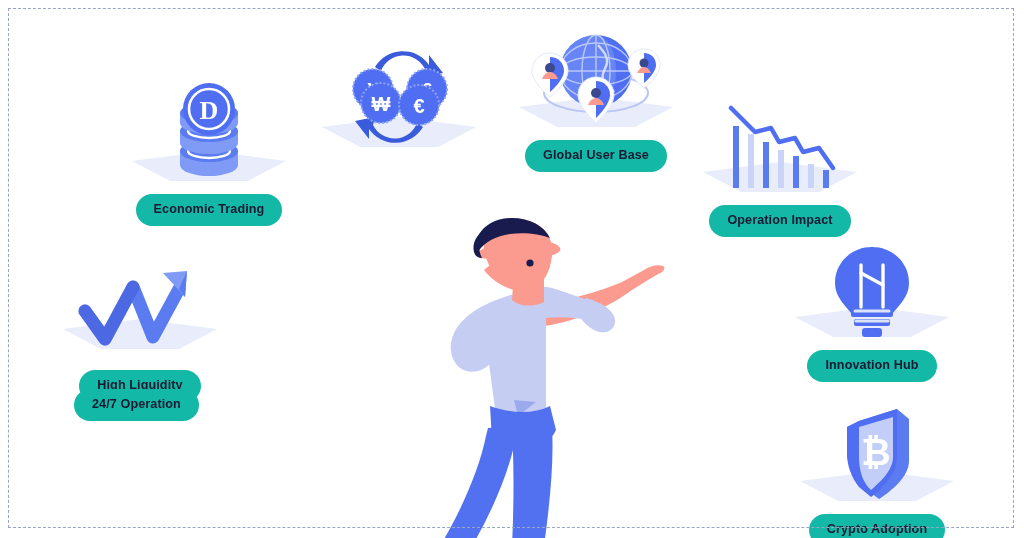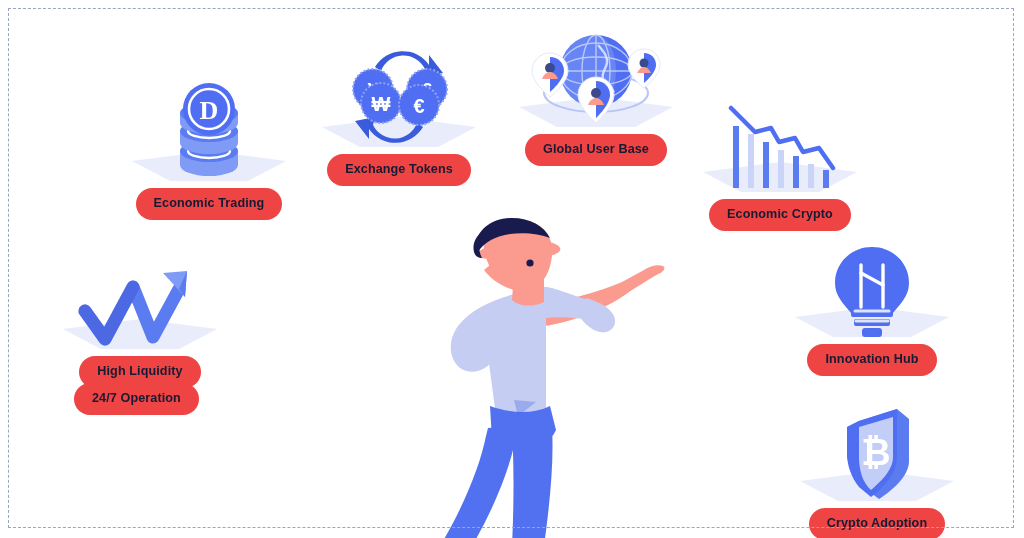--- a/index.html
+++ b/index.html
@@ -52,22 +52,22 @@
     position: absolute;
     left: 50%;
     bottom: 2px;
     transform: translateX(-50%);
     width: 162px;
     height: 34px;
     z-index: 1;
     pointer-events: none;
   }
   .pill {
-    margin-top: 3px;
-    background: #ef4444;
+    margin-top: 9px;
+    background: #14b8a6;
     color: #171a33;
     font-size: 12.6px;
     font-weight: bold;
     letter-spacing: 0.1px;
     padding: 9px 18px 10px 18px;
     border-radius: 20px;
     white-space: nowrap;
     line-height: 1;
   }
   #character {
@@ -124,21 +124,20 @@
         <circle cx="36" cy="46" r="20" fill="#4f6ef2" stroke="#8da4f6" stroke-width="2" stroke-dasharray="2 2"></circle>
         <text x="36" y="54" text-anchor="middle" font-family="'Liberation Sans', sans-serif" font-size="20" font-weight="bold" fill="#ffffff">¥</text>
         <circle cx="90" cy="46" r="20" fill="#4f6ef2" stroke="#8da4f6" stroke-width="2" stroke-dasharray="2 2"></circle>
         <text x="90" y="54" text-anchor="middle" font-family="'Liberation Sans', sans-serif" font-size="20" font-weight="bold" fill="#ffffff">£</text>
         <circle cx="44" cy="60" r="20" fill="#4f6ef2" stroke="#8da4f6" stroke-width="2" stroke-dasharray="2 2"></circle>
         <text x="44" y="68" text-anchor="middle" font-family="'Liberation Sans', sans-serif" font-size="20" font-weight="bold" fill="#ffffff">₩</text>
         <circle cx="82" cy="62" r="20" fill="#4f6ef2" stroke="#8da4f6" stroke-width="2" stroke-dasharray="2 2"></circle>
         <text x="82" y="70" text-anchor="middle" font-family="'Liberation Sans', sans-serif" font-size="20" font-weight="bold" fill="#ffffff">€</text>
       </svg>
     </div>
-    <div class="pill">Exchange Tokens</div>
   </div>
 
   <div class="feature" style="left:511px; top:6px;">
     <div class="icon-well">
       <svg class="platform" viewBox="0 0 162 34">
         <polygon points="4,12 81,2 158,12 120,32 42,32" fill="#e9edfb"></polygon>
       </svg>
       <svg class="icon-art" width="136" height="106" viewBox="0 0 136 106">
         <ellipse cx="68" cy="68" rx="52" ry="19" fill="none" stroke="#b9c6f5" stroke-width="2"></ellipse>
         <circle cx="68" cy="46" r="36" fill="#4f6ef2"></circle>
@@ -185,24 +184,24 @@
           <rect x="33" y="36" width="6" height="54" fill="#c9d4f8"></rect>
           <rect x="48" y="44" width="6" height="46" fill="#5b7bf0"></rect>
           <rect x="63" y="52" width="6" height="38" fill="#c9d4f8"></rect>
           <rect x="78" y="58" width="6" height="32" fill="#5b7bf0"></rect>
           <rect x="93" y="66" width="6" height="24" fill="#c9d4f8"></rect>
           <rect x="108" y="72" width="6" height="18" fill="#5b7bf0"></rect>
         </g>
         <polyline points="16,10 40,34 56,30 64,44 80,40 88,54 104,50 118,70" fill="none" stroke="#4f6ef2" stroke-width="4.5" stroke-linejoin="round" stroke-linecap="round"></polyline>
       </svg>
     </div>
-    <div class="pill">Economic Crypto</div>
-  </div>
-
-  <div class="feature" style="left:55px; top:228px;">
+    <div class="pill">Operation Impact</div>
+  </div>
+
+  <div class="feature" style="left:55px; top:228px;gap:8px;">
     <div class="icon-well">
       <svg class="platform" viewBox="0 0 162 34">
         <polygon points="4,12 81,2 158,12 120,32 42,32" fill="#e9edfb"></polygon>
       </svg>
       <svg class="icon-art" width="130" height="86" viewBox="0 0 130 86">
         <path d="M10 44 L30 72 L58 20 L78 70 L104 22" fill="none" stroke="#5b7bf0" stroke-width="13" stroke-linejoin="round" stroke-linecap="round"></path>
         <path d="M10 44 L30 72 L58 20" fill="none" stroke="#4159d8" stroke-width="13" stroke-linejoin="round" stroke-linecap="round" opacity="0.55"></path>
         <path d="M88 6 L112 4 L110 30 Z" fill="#7f9bf5"></path>
         <path d="M104 22 L112 4 L110 30 Z" fill="#5b7bf0"></path>
       </svg>

